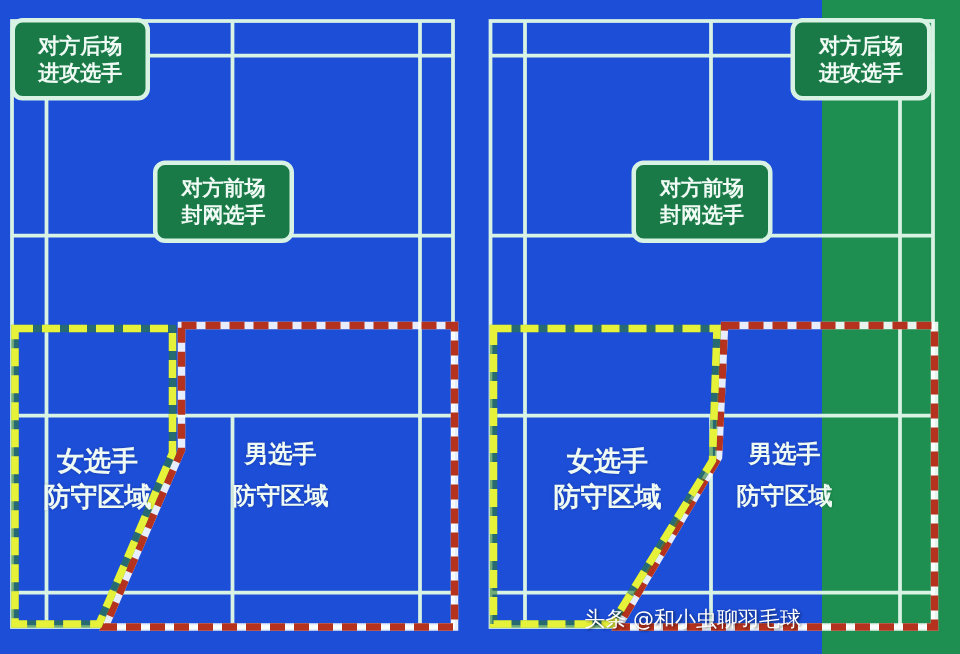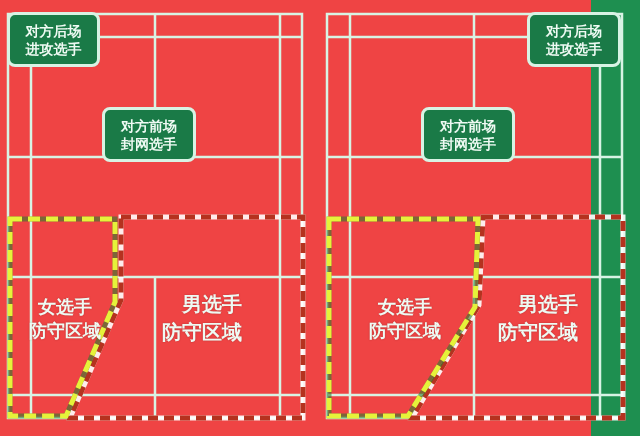--- a/index.html
+++ b/index.html
@@ -1,17 +1,17 @@
 <!DOCTYPE html>
 <html><head>
   <meta charset="utf-8">
   <style>
     html, body { margin: 0; padding: 0; }
     body { width: 640px; height: 436px; overflow: hidden; background: #1e8f50; }
-    .stage { position: relative; width: 591px; height: 436px; background: #ef4444; }
+    .stage { position: relative; width: 548px; height: 436px; background: #1d4ed8; }
     svg.court { position: absolute; left: 0; top: 0; }
     .label-box {
       position: absolute;
       border: 3px solid #d8f3e4;
       border-radius: 8px;
       background: #1a7a47;
       color: #eefaf3;
       font-family: "DejaVu Sans", sans-serif;
       font-weight: bold;
       font-size: 14px;
@@ -24,21 +24,21 @@
     }
     .zone-label {
       position: absolute;
       color: #eefaf3;
       font-family: Liberation Sans, sans-serif;
       font-weight: bold;
       text-align: center;
       text-shadow: 0 0 2px rgba(0,0,0,0.25);
     }
     .zone-label.small { font-size: 18px; line-height: 24px; }
-    .zone-label.large { font-size: 20px; line-height: 28px; text-align: right; }
+    .zone-label.large { font-size: 16px; line-height: 28px; }
     .watermark {
       position: absolute;
       right: 14px;
       bottom: 14px;
       color: #ffffff;
       font-family: "DejaVu Sans", sans-serif;
       font-size: 14px;
       text-shadow: 1px 1px 2px rgba(0,0,0,0.6);
     }
   </style>
@@ -119,13 +119,14 @@
   </div>
   <div class="zone-label small" style="left:360px; top:295px; width:90px;">
     <div>女选手</div>
     <div>防守区域</div>
   </div>
   <div class="zone-label large" style="left:468px; top:290px; width:110px;">
     <div>男选手</div>
     <div>防守区域</div>
   </div>
 
+  <div class="watermark">头条 @和小虫聊羽毛球</div>
 </div>
 
 </body></html>

